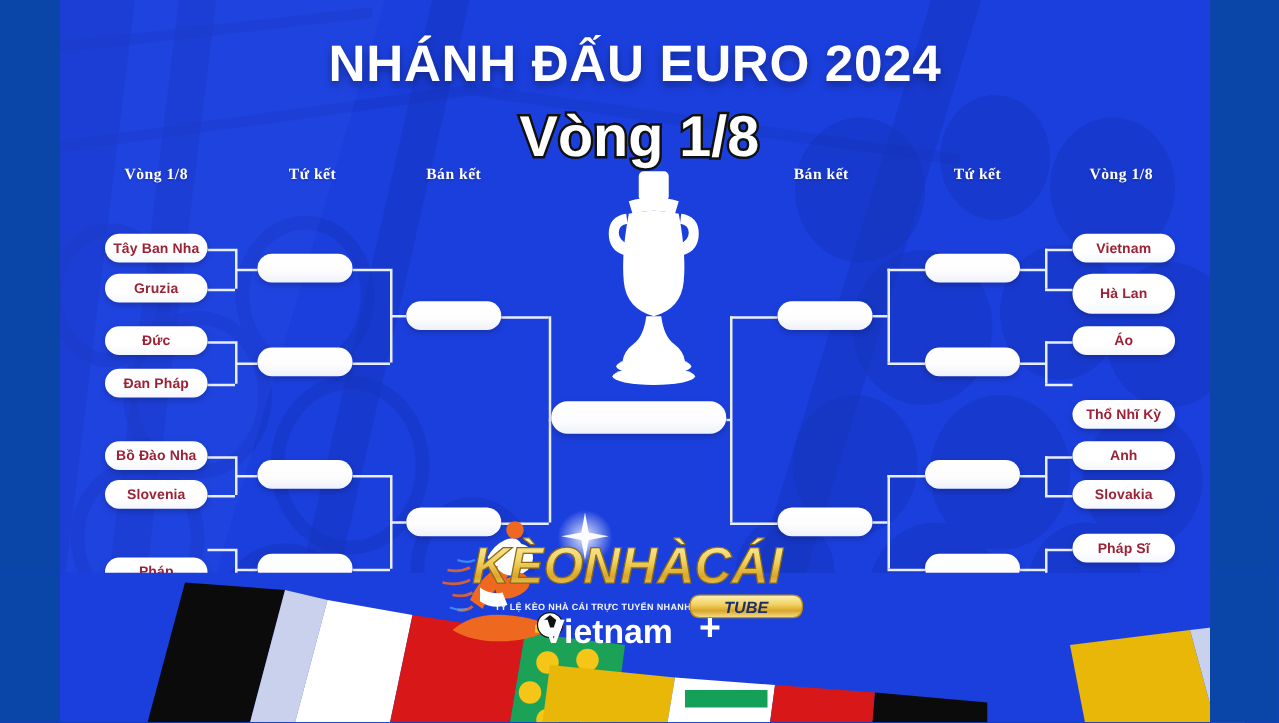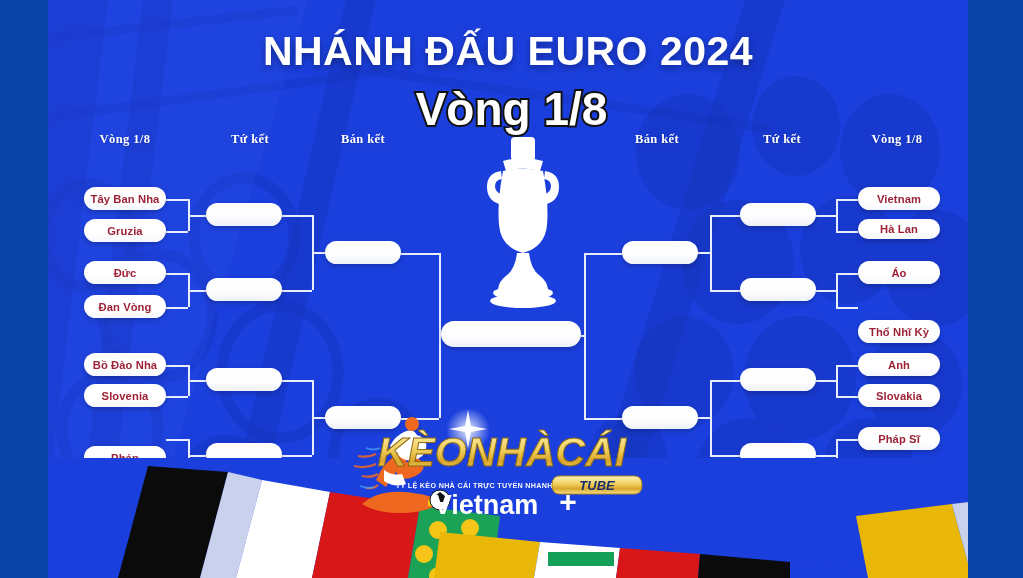--- a/index.html
+++ b/index.html
@@ -234,21 +234,21 @@
         <div class="pill" style="left: 36px; top: 187px; width: 82px; height: 23px;">
           <span>Tây Ban Nha</span>
         </div>
         <div class="pill" style="left: 36px; top: 219px; width: 82px; height: 23px;">
           <span>Gruzia</span>
         </div>
         <div class="pill" style="left: 36px; top: 261px; width: 82px; height: 23px;">
           <span>Đức</span>
         </div>
         <div class="pill" style="left: 36px; top: 295px; width: 82px; height: 23px;">
-          <span>Đan Vòng</span>
+          <span>Đan Pháp</span>
         </div>
         <div class="pill" style="left: 36px; top: 353px; width: 82px; height: 23px;">
           <span>Bồ Đào Nha</span>
         </div>
         <div class="pill" style="left: 36px; top: 384px; width: 82px; height: 23px;">
           <span>Slovenia</span>
         </div>
         <div class="pill" style="left: 36px; top: 427px; width: 82px; height: 23px; margin-top: 19px;">
           <span>Pháp</span>
         </div>
@@ -269,21 +269,21 @@
         </div>
         <div class="pill empty" style="left: 277px; top: 241px; width: 76px; height: 23px;">
           <span></span>
         </div>
         <div class="pill empty" style="left: 277px; top: 406px; width: 76px; height: 23px;">
           <span></span>
         </div>
         <div class="pill" style="left: 810px; top: 187px; width: 82px; height: 23px;">
           <span>Vietnam</span>
         </div>
-        <div class="pill" style="left: 810px; top: 219px; width: 82px; height: 20px;">
+        <div class="pill" style="left: 810px; top: 219px; width: 82px; height: 32px;">
           <span>Hà Lan</span>
         </div>
         <div class="pill" style="left: 810px; top: 261px; width: 82px; height: 23px;">
           <span>Áo</span>
         </div>
         <div class="pill" style="left: 810px; top: 295px; width: 82px; height: 23px; margin-top: 25px;">
           <span>Thổ Nhĩ Kỳ</span>
         </div>
         <div class="pill" style="left: 810px; top: 353px; width: 82px; height: 23px;">
           <span>Anh</span>

